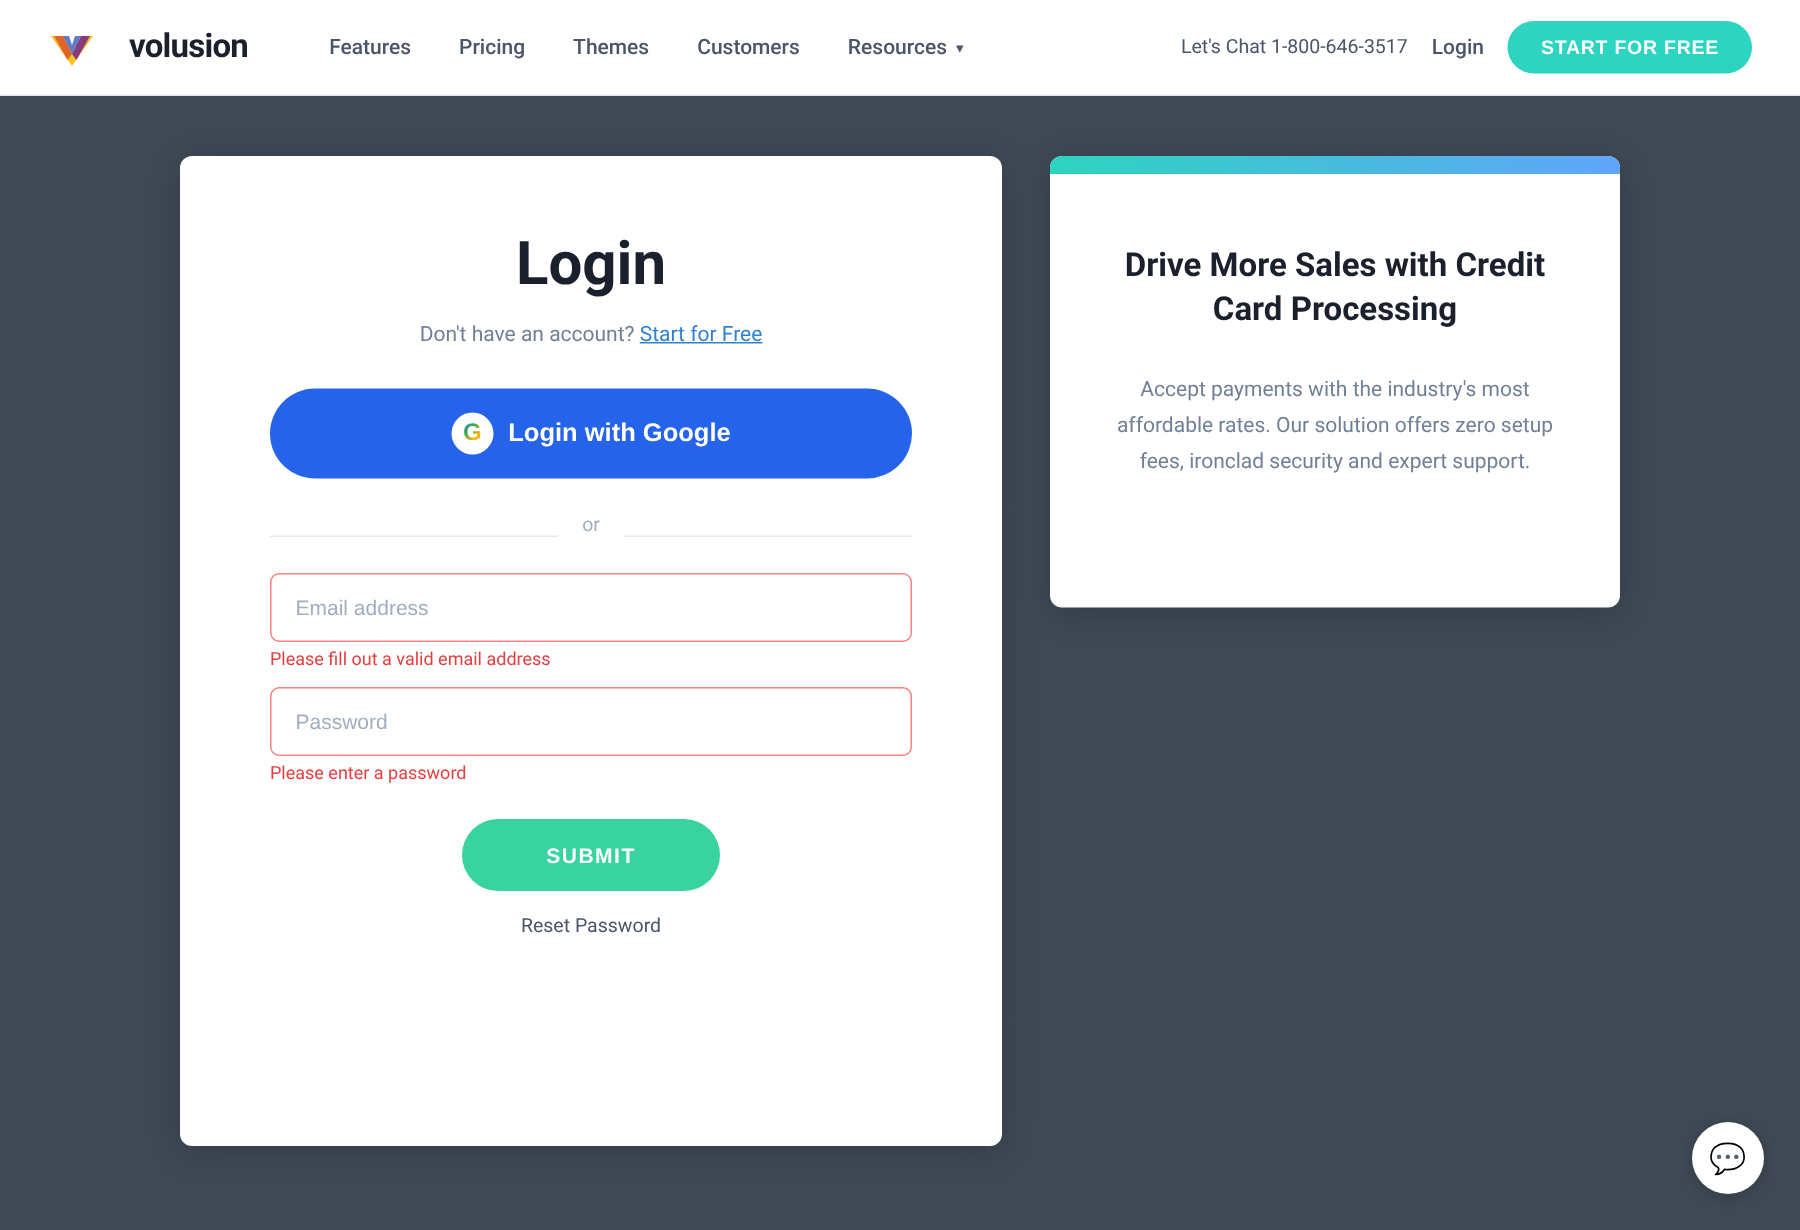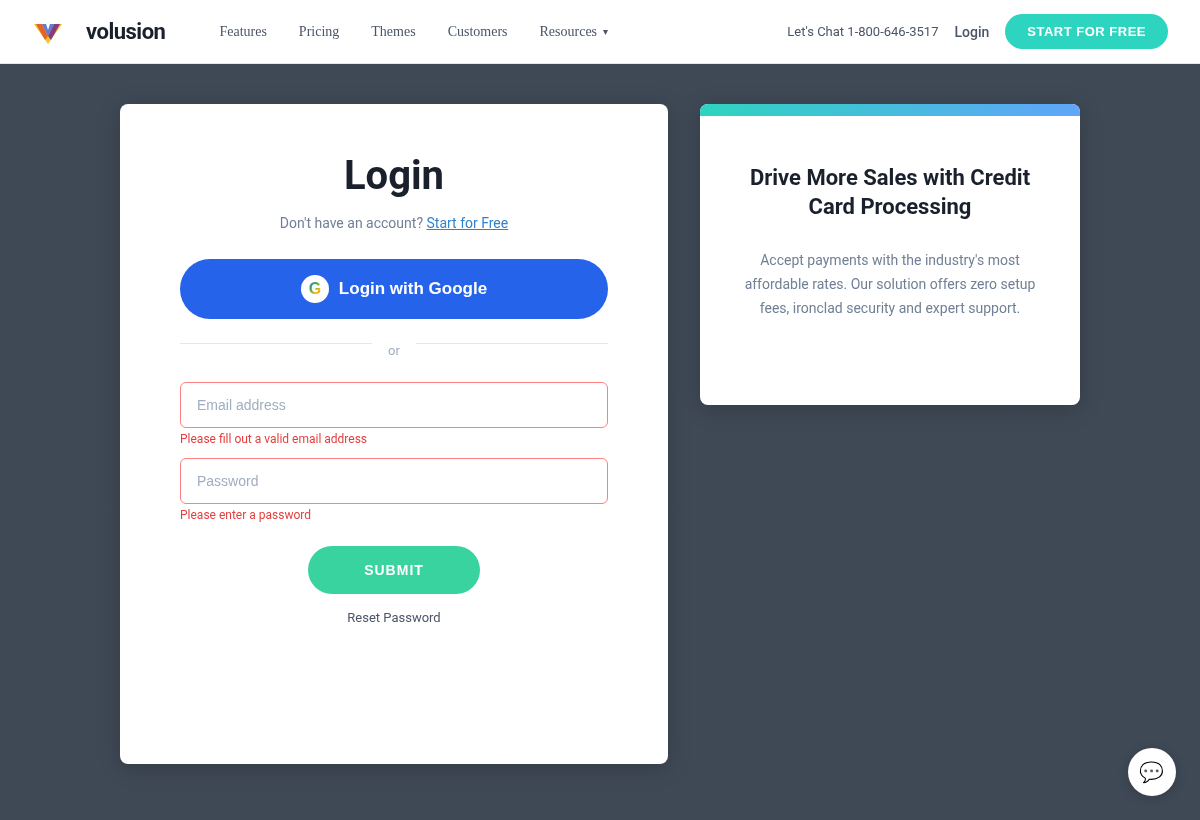--- a/index.html
+++ b/index.html
@@ -22,21 +22,21 @@
       border-bottom: 1px solid #e2e8f0;
     }
     .nav-logo {
       display: flex; align-items: center; gap: 22px;
       margin-right: 40px; text-decoration: none;
     }
     .nav-logo-text {
       font-size: 22px; font-weight: 700; color: #1a202c; letter-spacing: -0.5px;
     }
     .nav-links {
-      display: flex; align-items: flex-start; gap: 4px; flex: 1; font-family: Liberation Serif, serif;
+      display: flex; align-items: flex-start; gap: 4px; flex: 1;
     }
     .nav-link {
       padding: 8px 14px; font-size: 14px; color: #4a5568; font-weight: 500;
       cursor: pointer; border-radius: 4px; text-decoration: none;
       display: flex; align-items: center; gap: 4px;
     }
     .nav-right {
       display: flex; align-items: center; gap: 16px;
     }
     .nav-chat {
@@ -104,21 +104,21 @@
     }
     .google-icon-inner {
       font-size: 16px; font-weight: 700;
       background: linear-gradient(135deg, #4285f4, #34a853, #fbbc05, #ea4335);
       -webkit-background-clip: text; -webkit-text-fill-color: transparent;
       background-clip: text;
     }
 
     
     .divider {
-      display: flex; align-items: flex-start; gap: 16px;
+      display: flex; align-items: flex-end; gap: 16px;
       margin-bottom: 24px; color: #a0aec0; font-size: 13px;
     }
     .divider-line {
       flex: 1; height: 1px; background: #e2e8f0;
     }
 
     
     .form-group { margin-bottom: 4px; }
     .form-input {
       width: 100%; padding: 14px 16px;

